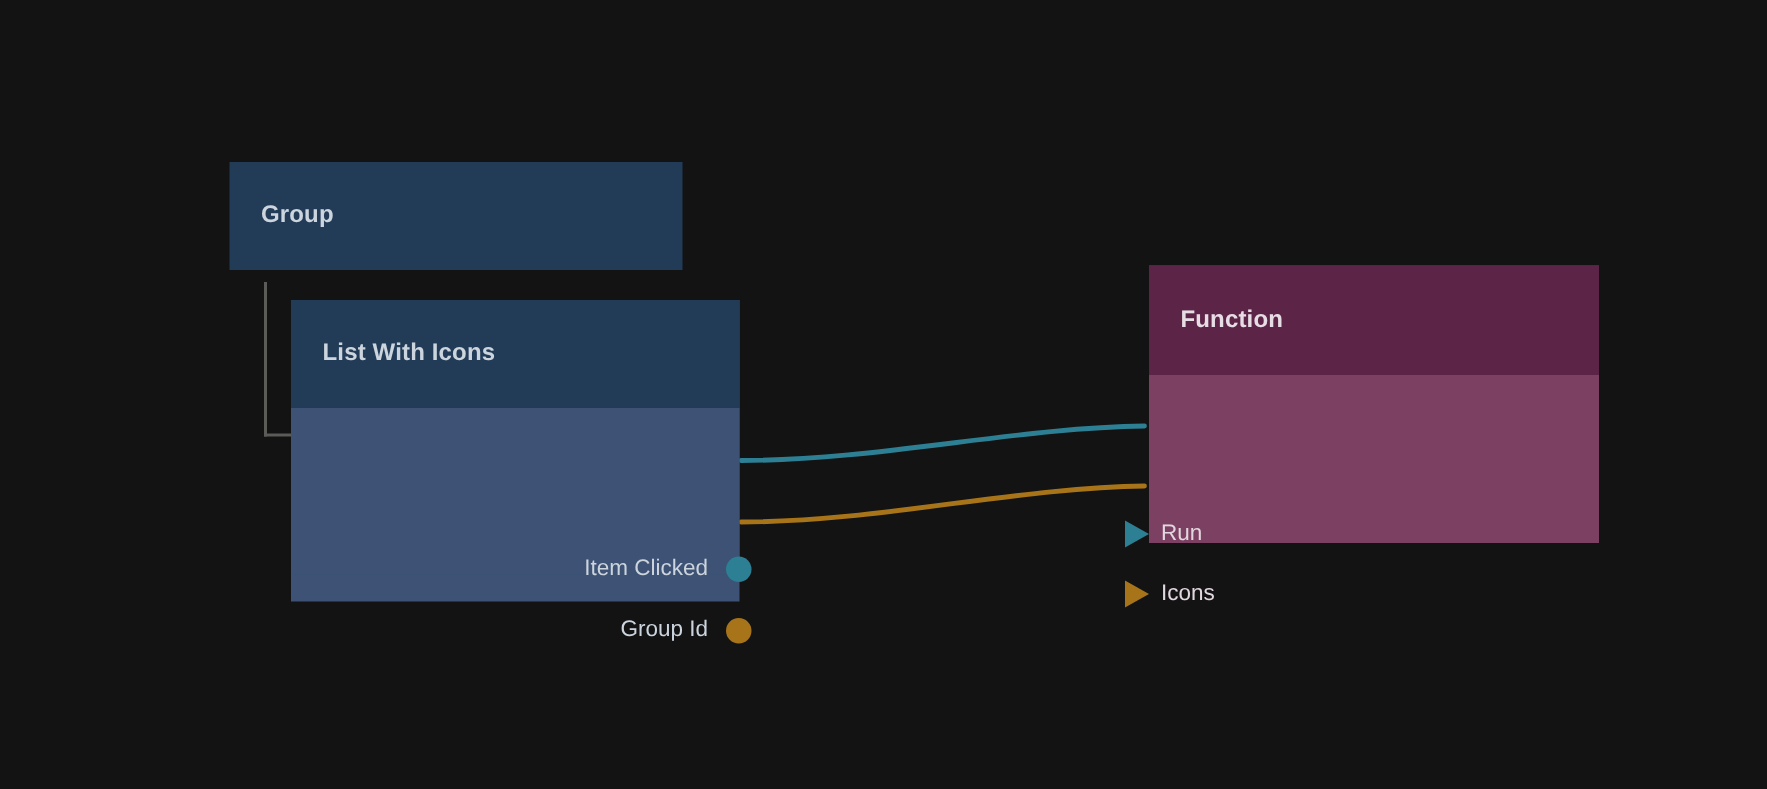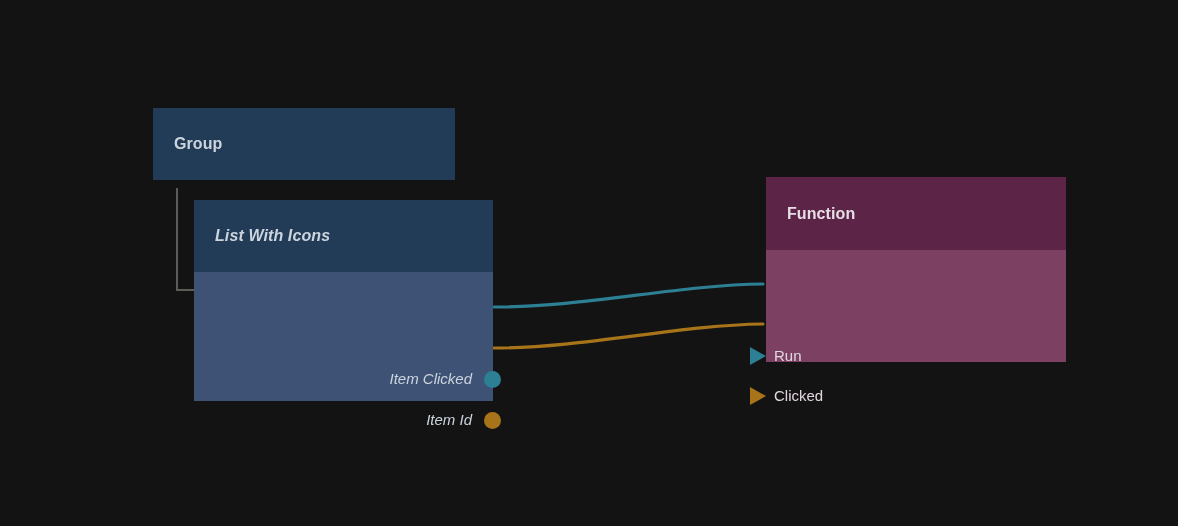--- a/index.html
+++ b/index.html
@@ -78,21 +78,20 @@
     box-sizing: border-box;
   }
 
   
   #list-node {
     left: 194px;
     top: 200px;
     width: 299px;
     height: 201px;
     background: #3d5274;
-    font-style: italic;
   }
   #list-node .node-header {
     height: 72px;
     padding-left: 21px;
     background: #223c58;
   }
   #list-node .node-header-title { color: #ccd4dd; }
   #list-node .node-body {
     height: 111px;
     background: #3d5274;
@@ -188,39 +187,39 @@
       <span class="node-header-title">List With Icons</span>
     </div>
     <div class="node-body">
 
       <div class="port-row out" id="port-item-clicked">
         <span class="port-label">Item Clicked</span>
         <span class="port-dot" style="background:#2d7f93"></span>
       </div>
 
       <div class="port-row out" id="port-item-id">
-        <span class="port-label">Item Id</span>
+        <span class="port-label">Group Id</span>
         <span class="port-dot" style="background:#a8741a"></span>
       </div>
 
     </div>
   </div>
 
   <div class="node" id="function-node">
     <div class="node-header">
       <span class="node-header-title">Function</span>
     </div>
     <div class="node-body">
 
       <div class="port-row in" id="port-run">
         <span class="port-arrow" style="border-left:16px solid #2d7f93"></span>
         <span class="port-label">Run</span>
       </div>
 
       <div class="port-row in" id="port-itemid">
         <span class="port-arrow" style="border-left:16px solid #a8741a"></span>
-        <span class="port-label">Clicked</span>
+        <span class="port-label">Icons</span>
       </div>
 
     </div>
   </div>
 
 </div>
 
 </body></html>

